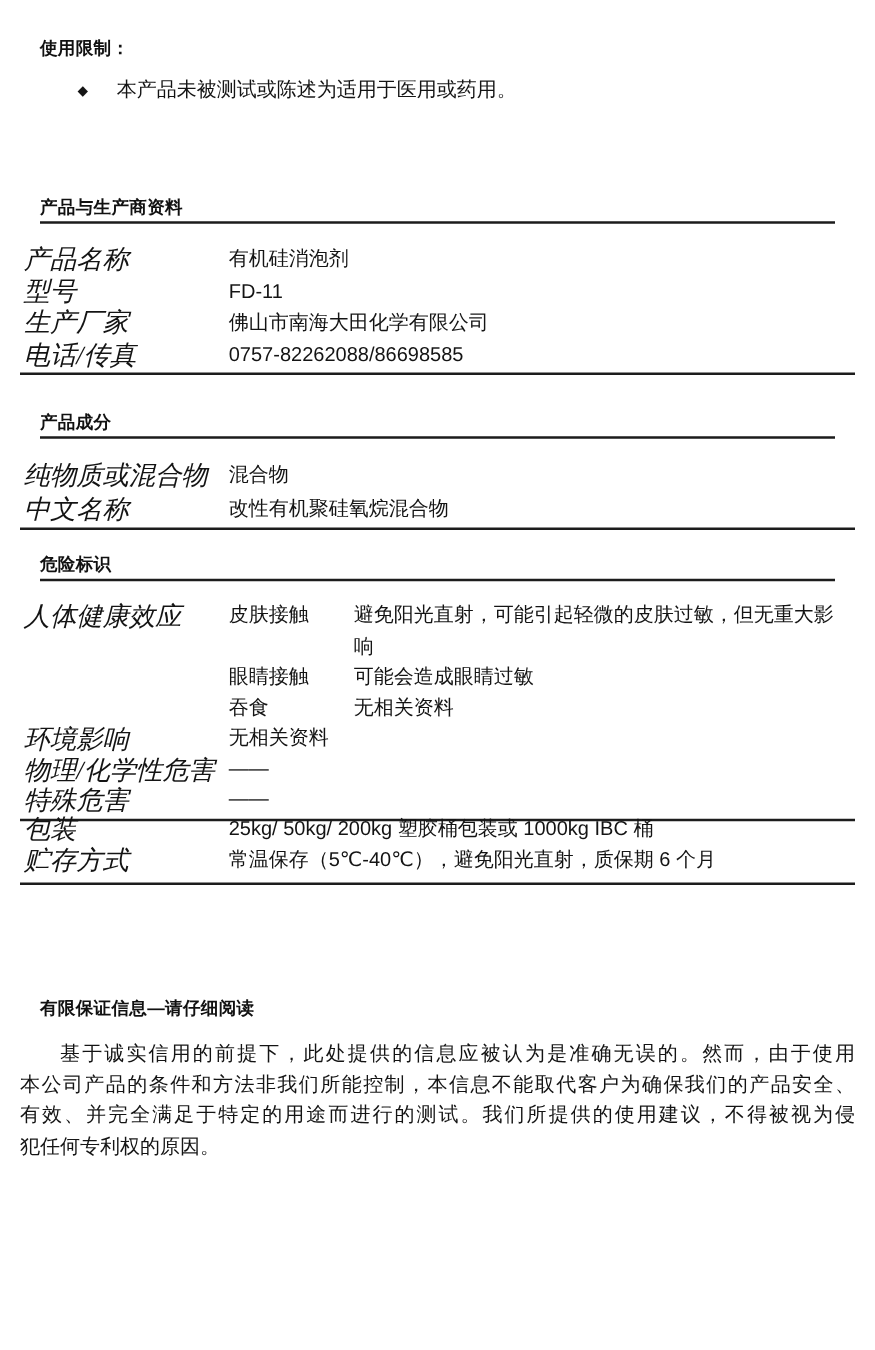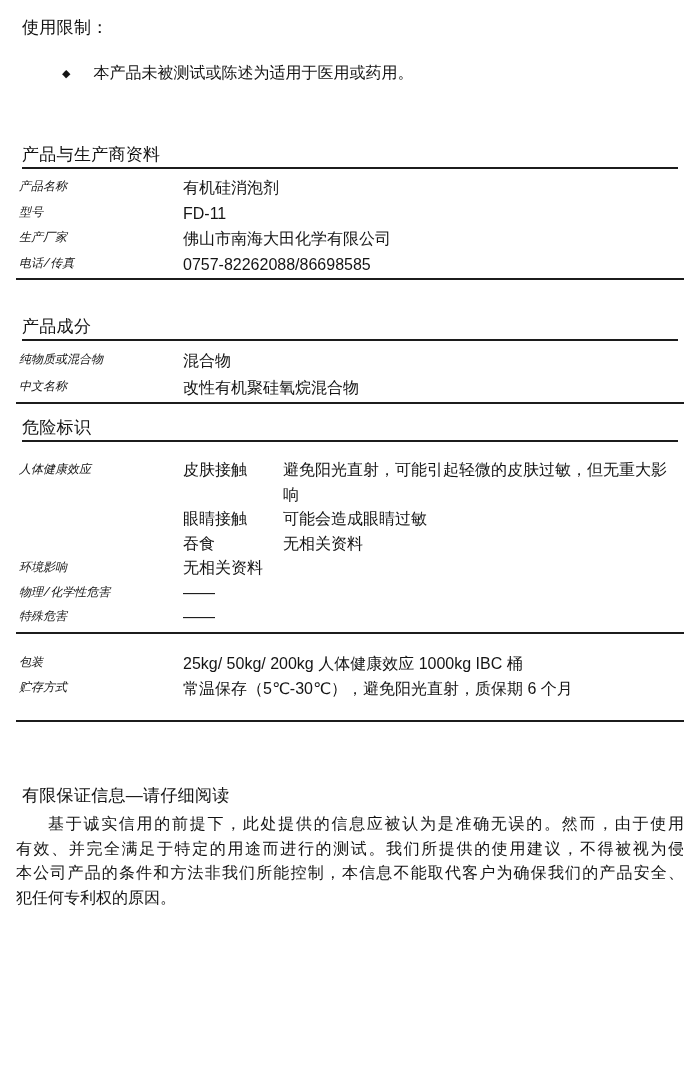--- a/index.html
+++ b/index.html
@@ -8,46 +8,46 @@
     width:700px;height:1080px;
     background:#ffffff;color:#141414;
     font-family:"Liberation Sans","DejaVu Sans",sans-serif;
     font-size:16px;
     overflow:hidden;
   }
   .abs{position:absolute;left:16px;width:668px;}
 
   
   .sec-h{
-    margin:6px;font-size:17px;font-weight:400;line-height:20px;
+    margin:16px;font-size:14px;font-weight:700;line-height:20px;
     color:#111;letter-spacing:.3px;
   }
   .underlined{border-bottom:2.2px solid #1c1c1c;padding-bottom:2px;}
 
   
   .tbl{border-bottom:2.6px solid #1c1c1c;}
   .row{display:grid;grid-template-columns:167px 1fr;}
   .row3{display:grid;grid-template-columns:167px 100px 1fr;}
   .lab{
-    font-family:Liberation Mono, monospace;
-    font-style:italic;font-size:12px;
+    font-family:Liberation Serif, serif;
+    font-style:italic;font-size:21px;
     padding-left:3px;white-space:nowrap;
   }
   .val{padding-right:4px;}
   .wrapcell{padding-right:8px;}
 
   
   .t1 .row{line-height:25.5px;}
   .t1{margin-top:1px;padding-bottom:1px;}
   .t2 .row{line-height:27px;}
   .t2{margin-top:5px;padding-bottom:1px;}
   .t3 .row3{line-height:24.5px;}
   .t3{margin-top:16px;padding-bottom:2px;}
   .t4 .row{line-height:25px;}
-  .t4{margin-top:1px;padding-bottom:19px;}
+  .t4{margin-top:1px;padding-bottom:5px;}
 
   
   .bullet-row{display:flex;align-items:baseline;line-height:24px;}
   .bullet{
     margin-left:46px;font-size:11px;line-height:24px;
     transform:translateY(-1px);
   }
   .bullet-text{margin-left:23px;}
 
   
@@ -108,21 +108,21 @@
         <span class="lab">纯物质或混合物</span>
         <span class="val">混合物</span>
       </div>
       <div class="row">
         <span class="lab">中文名称</span>
         <span class="val">改性有机聚硅氧烷混合物</span>
       </div>
     </div>
   </section>
 
-  <section class="abs" style="top:412px">
+  <section class="abs" style="top:425px">
     <h2 class="sec-h underlined">危险标识</h2>
     <div class="tbl t3">
       <div class="row3">
         <span class="lab">人体健康效应</span>
         <span class="val">皮肤接触</span>
         <span class="wrapcell">避免阳光直射，可能引起轻微的皮肤过敏，但无重大影响</span>
       </div>
       <div class="row3">
         <span class="lab"></span>
         <span class="val">眼睛接触</span>
@@ -148,35 +148,35 @@
         <span class="val">——</span>
         <span class="wrapcell"></span>
       </div>
     </div>
   </section>
 
   <section class="abs" style="top:650px">
     <div class="tbl t4">
       <div class="row">
         <span class="lab">包装</span>
-        <span class="val">25kg/ 50kg/ 200kg 人体健康效应 1000kg IBC 桶</span>
+        <span class="val">25kg/ 50kg/ 200kg 塑胶桶包装或 1000kg IBC 桶</span>
       </div>
       <div class="row">
         <span class="lab">贮存方式</span>
-        <span class="val">常温保存（5℃-30℃），避免阳光直射，质保期 6 个月</span>
+        <span class="val">常温保存（5℃-40℃），避免阳光直射，质保期 6 个月</span>
       </div>
     </div>
   </section>
 
   <section class="abs" style="top:780px">
     <h2 class="sec-h">有限保证信息—请仔细阅读</h2>
     <div class="para">
       <div class="pline just indent">基于诚实信用的前提下，此处提供的信息应被认为是准确无误的。然而，由于使用</div>
+      <div class="pline just">本公司产品的条件和方法非我们所能控制，本信息不能取代客户为确保我们的产品安全、</div>
       <div class="pline just">有效、并完全满足于特定的用途而进行的测试。我们所提供的使用建议，不得被视为侵</div>
-      <div class="pline just">本公司产品的条件和方法非我们所能控制，本信息不能取代客户为确保我们的产品安全、</div>
       <div class="pline">犯任何专利权的原因。</div>
     </div>
   </section>
 
   <div class="footer">
     <span>2016.5</span><span class="ver">版本：2016-1</span>
   </div>
 
 </div>
 

